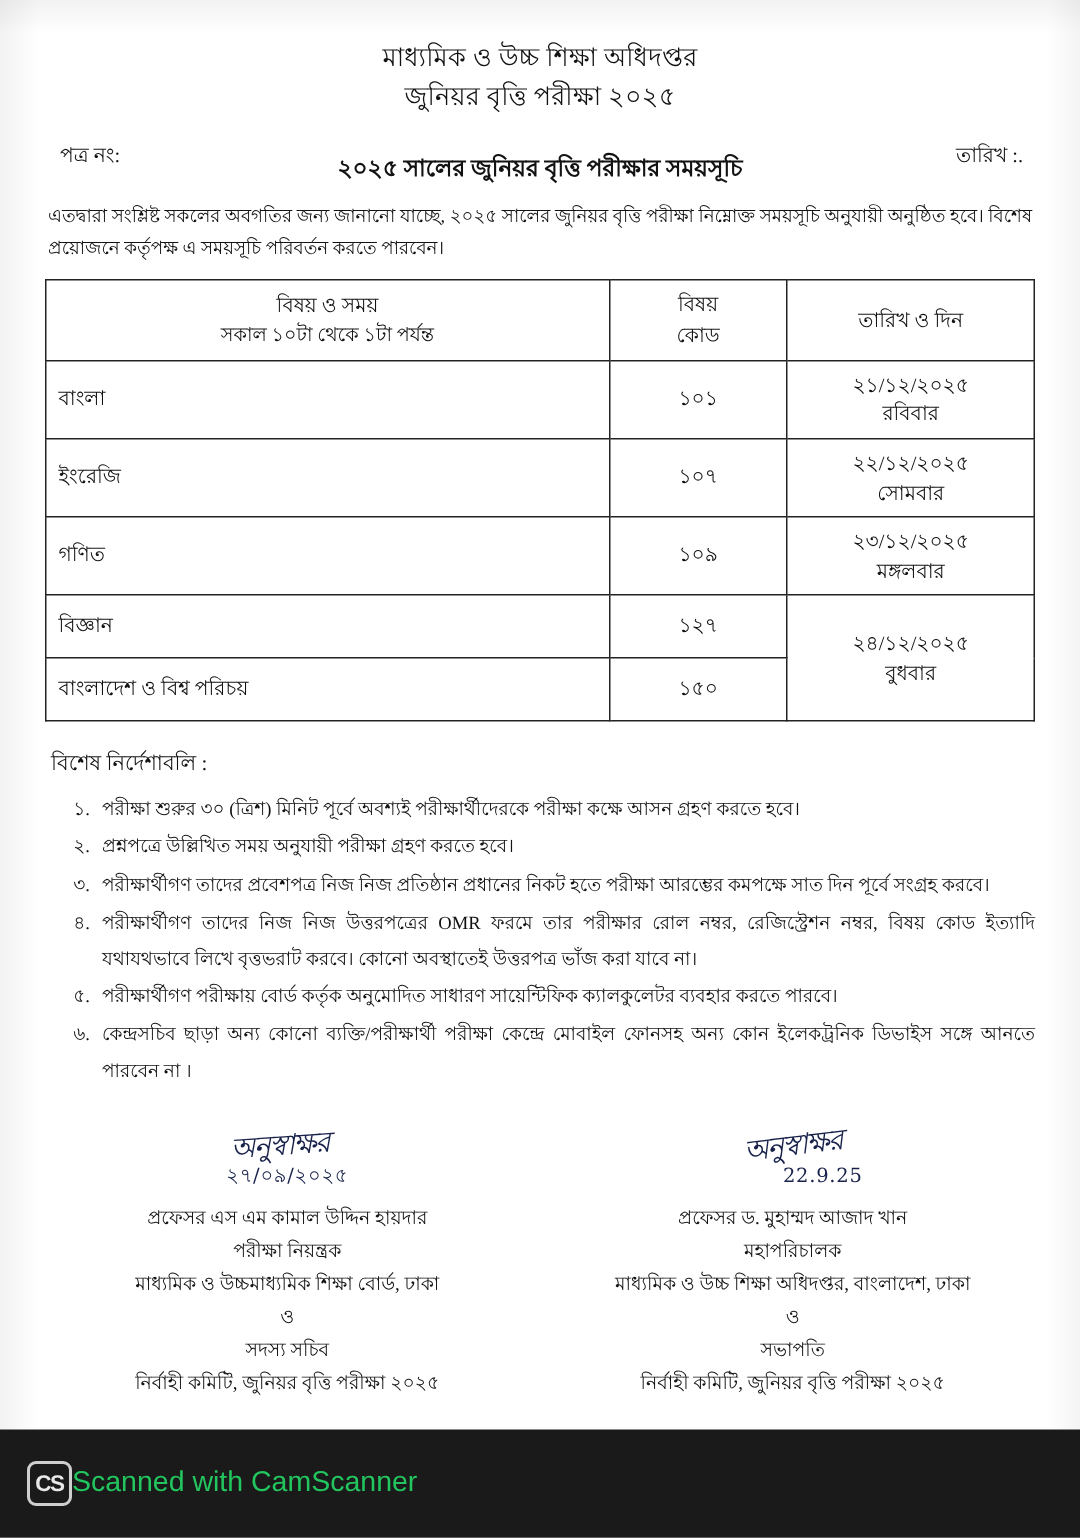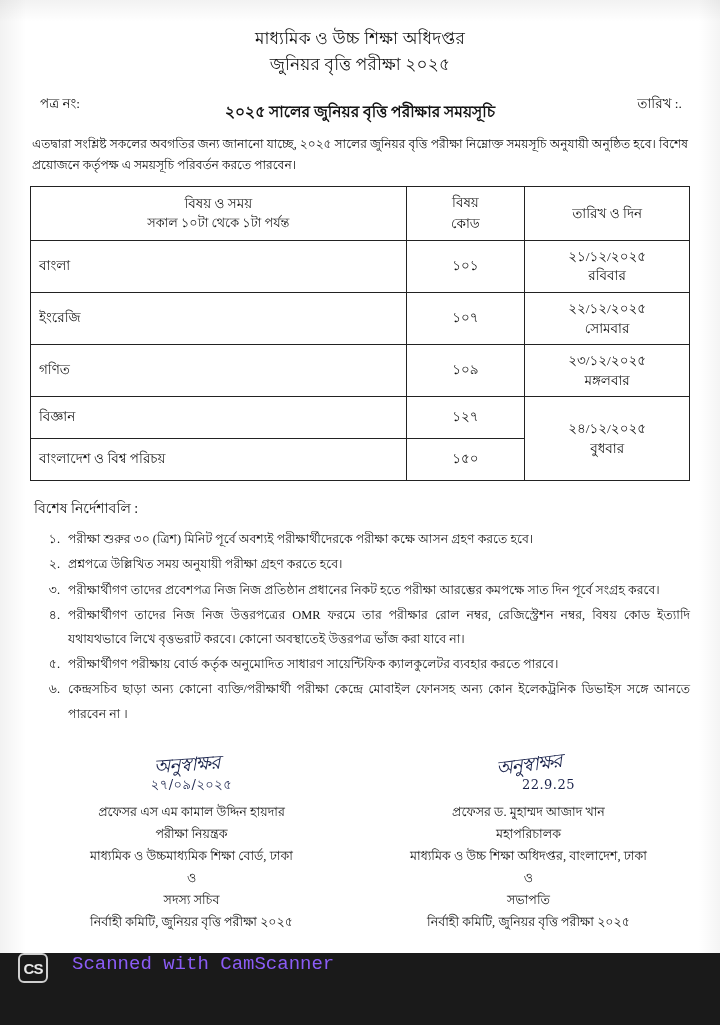--- a/index.html
+++ b/index.html
@@ -154,41 +154,42 @@
   }
   .sign-date.right { margin-left: 40px; }
   .sign-ink.left { margin-left: -10px; }
 
   .footer-bar {
     position: relative;
     z-index: 6;
     height: 72px;
     background: #1a1a1a;
     display: flex;
-    gap: 24px;
+    align-items: center;
+    gap: 0;
     padding-left: 18px;
     color: #d8d8d8;
   }
   .cs-logo {
     width: 30px; height: 30px;
     border: 2.5px solid #cfcfcf;
     border-radius: 6px;
     color: #e8e8e8;
     font-family: "Liberation Sans", sans-serif;
     font-weight: 700;
     font-size: 15px;
     display: flex;
     align-items: center;
     justify-content: center;
     letter-spacing: -1px;
   }
   .cs-text {
-    font-family: Liberation Mono, monospace;
+    font-family: Liberation Sans, sans-serif;
     font-size: 19px;
-    color: #8b5cf6;
+    color: #22c55e;
   }
 </style>
 </head>
 <body>
 
 <div class="page">
   <div class="doc">
 
     <div class="header-title">
       <div>মাধ্যমিক ও উচ্চ শিক্ষা অধিদপ্তর</div>

